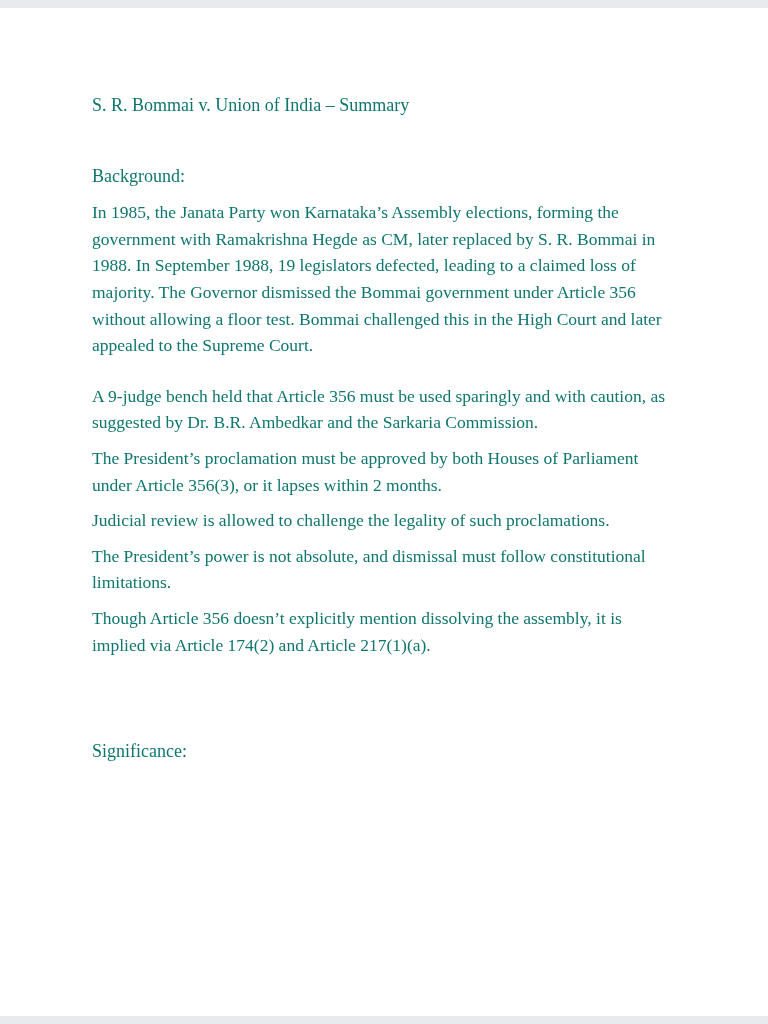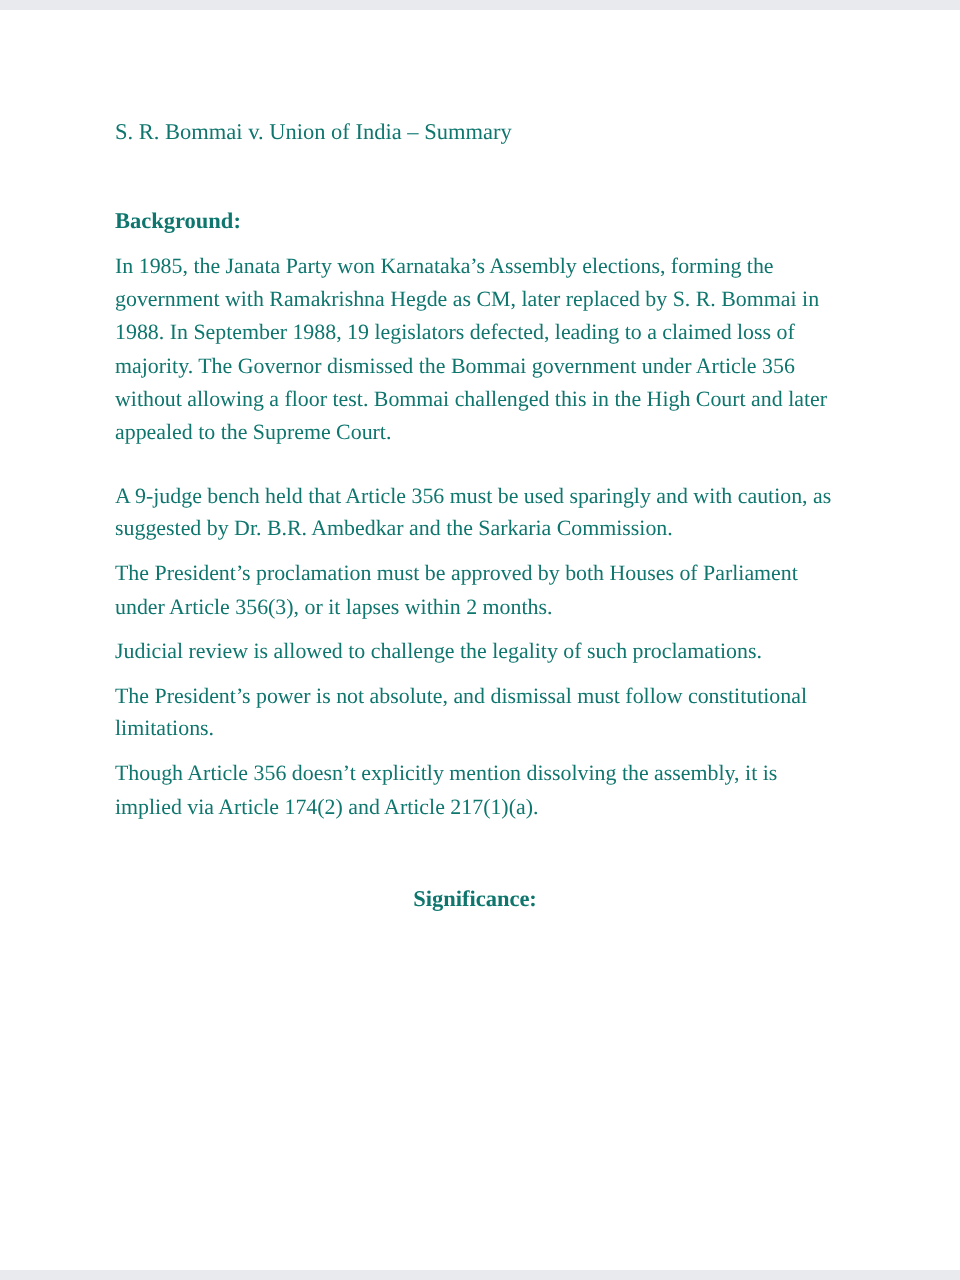--- a/index.html
+++ b/index.html
@@ -28,33 +28,32 @@
     line-height: 26.6px;
   }
   .doc-title {
     font-size: 18px;
     font-weight: 400;
     margin: 0 0 44px 0;
     line-height: 26.6px;
   }
   .section-heading {
     font-size: 18px;
-    font-weight: 700;
+    font-weight: 400;
     margin: 44px 0 10px 0;
     line-height: 26.6px;
   }
   .doc-paragraph {
     margin: 0 0 9px 0;
   }
   .spaced-top {
     margin-top: 24px;
   }
   .big-gap {
-    margin-top: 48px;
-    text-align: center;
+    margin-top: 80px;
   }
 </style>
 </head>
 <body>
 
 <div class="doc-page">
 
   <h1 class="doc-title">S. R. Bommai v. Union of India – Summary</h1>
 
   <h2 class="section-heading" style="margin-top:0;">Background:</h2>

